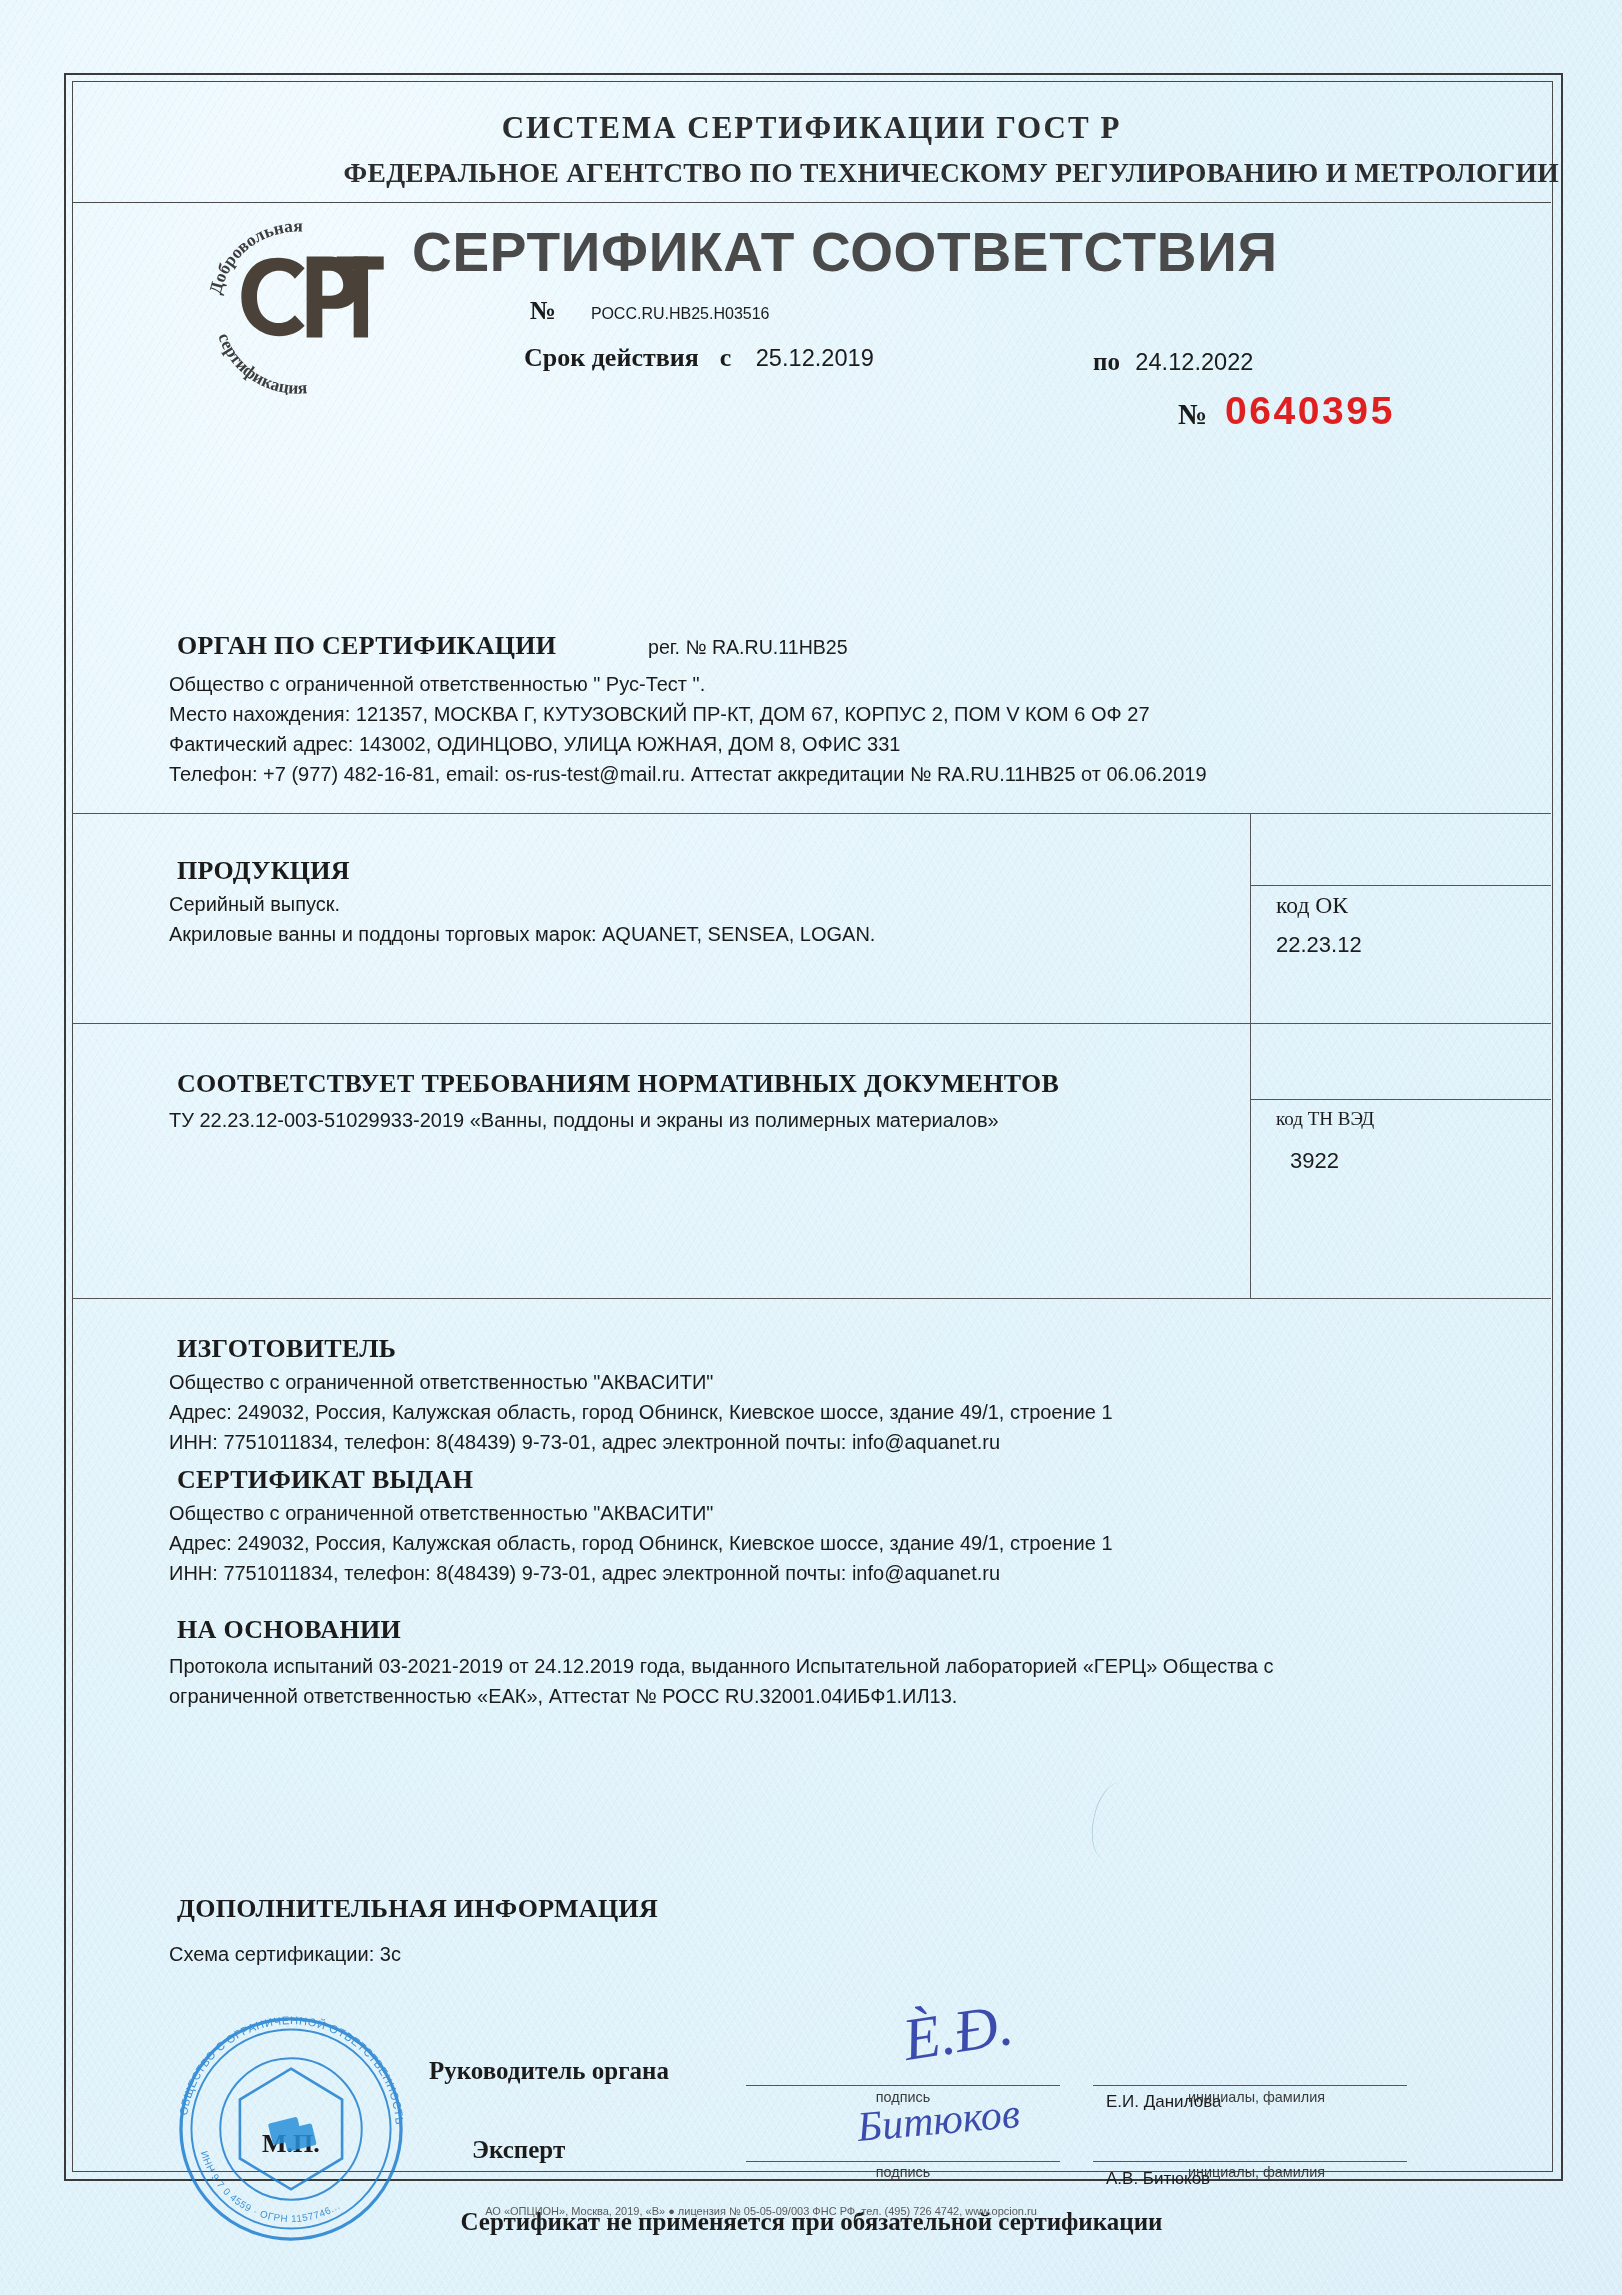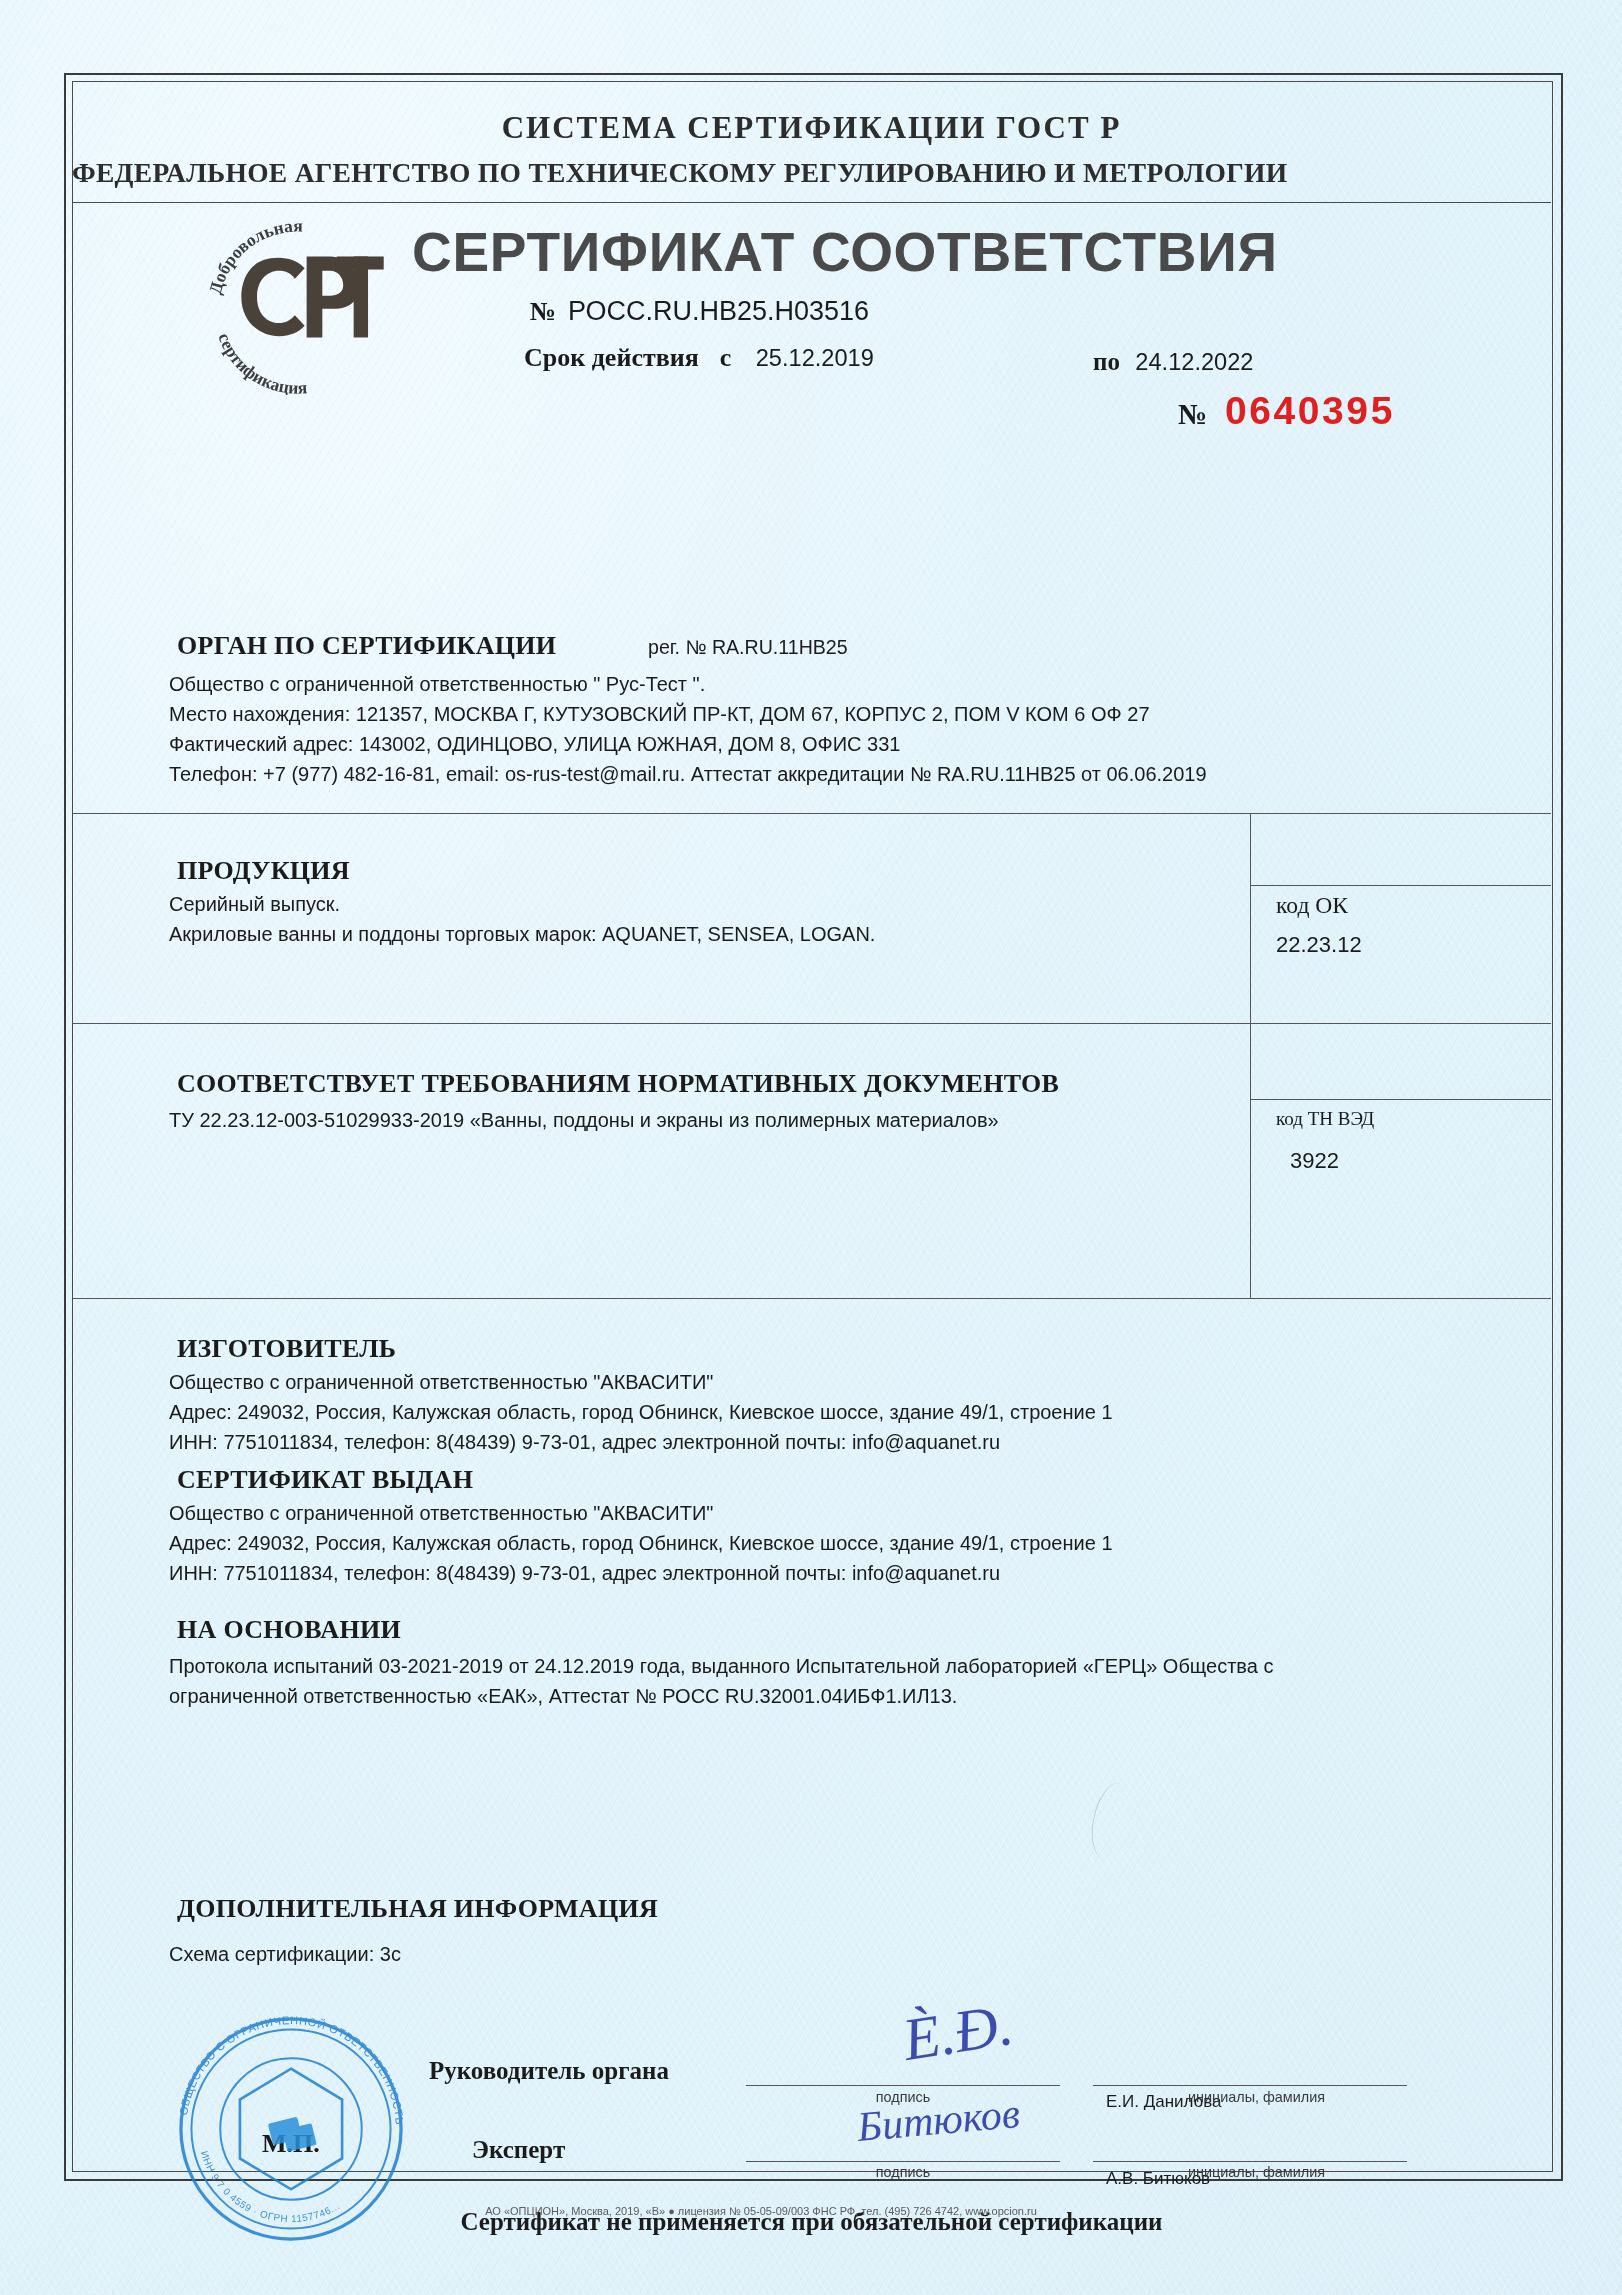--- a/index.html
+++ b/index.html
@@ -58,23 +58,23 @@
     width: 1479px;
     text-align: center;
     font-family: "Liberation Serif", serif;
     font-size: 31px;
     font-weight: bold;
     letter-spacing: 2px;
     color: #2d2d2d;
   }
   .hdr2 {
     position: absolute;
-    left: 0; top: 76px;
+    left: 8px; top: 76px;
     width: 1479px;
-    text-align: left;
+    text-align: right;
     font-family: "Liberation Serif", serif;
     font-size: 27.5px;
     font-weight: bold;
     letter-spacing: 0.3px;
     color: #2d2d2d;
   }
   .rule-top {
     position: absolute;
     left: 0; top: 121px;
     width: 1479px;
@@ -106,22 +106,22 @@
     font-size: 25px;
     color: #1b1b1b;
   }
   .num-line .nosign {
     font-family: "Liberation Serif", serif;
     font-weight: bold;
     font-size: 26px;
   }
   .num-line .val {
     font-family: "Liberation Sans", sans-serif;
-    font-size: 27px;
-    margin-left: 5px;
+    font-size: 16px;
+    margin-left: 28px;
   }
   .srok {
     position: absolute;
     left: 452px; top: 262px;
     font-family: "Liberation Serif", serif;
     font-size: 26px;
     font-weight: bold;
     color: #1b1b1b;
   }
   .srok .lbl2 { margin-left: 14.4px; }

